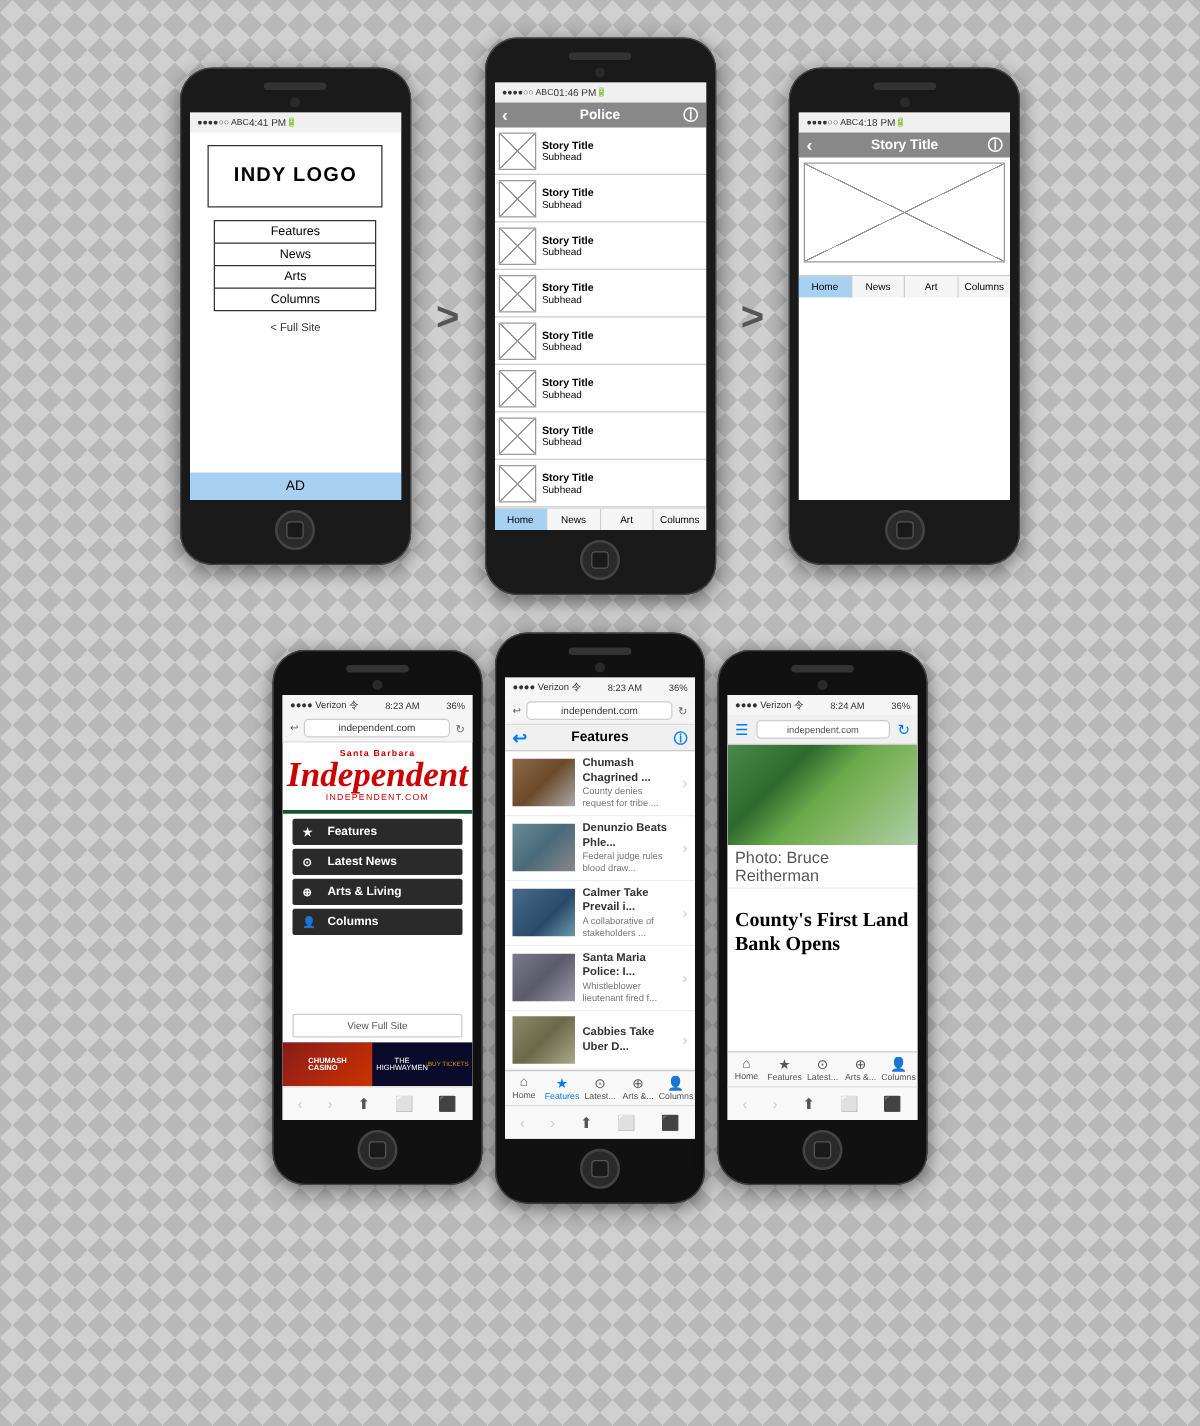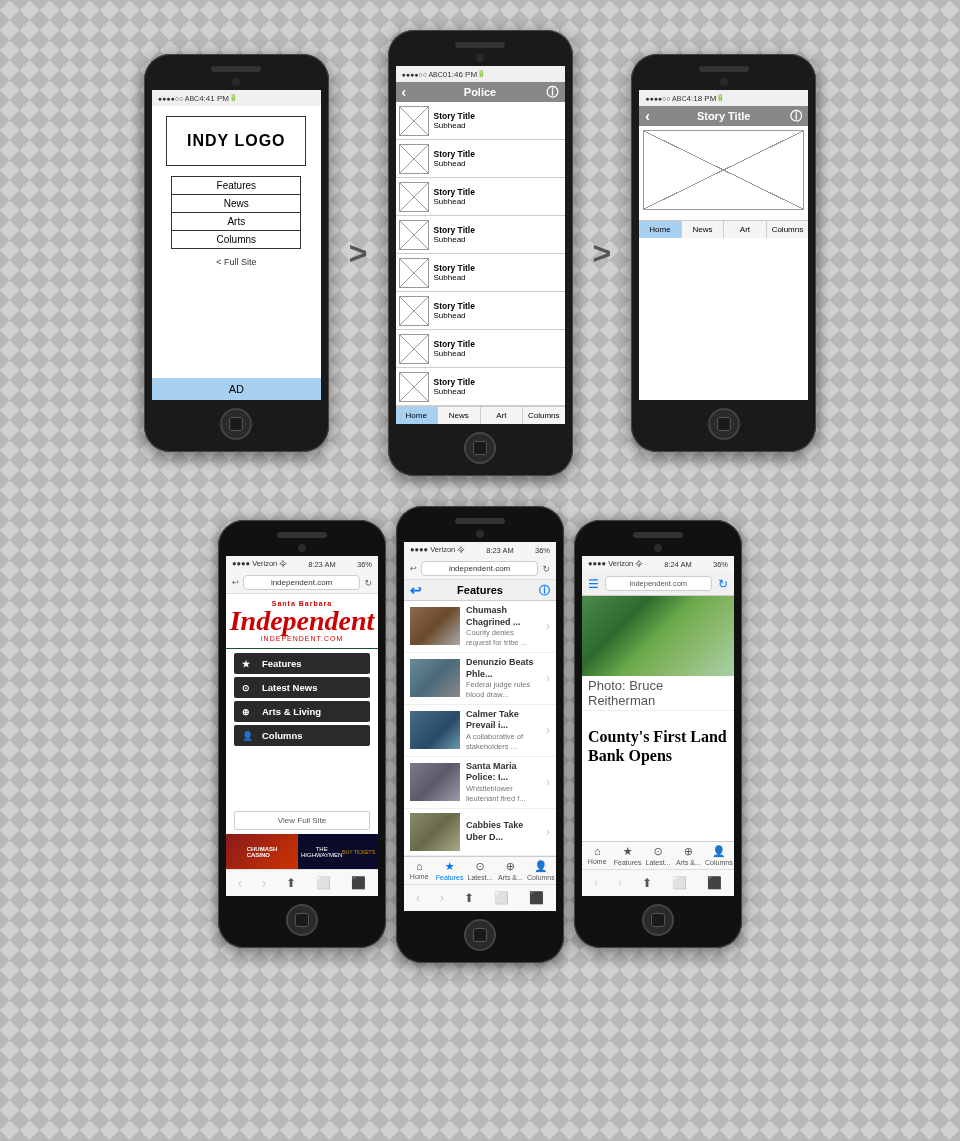--- a/index.html
+++ b/index.html
@@ -319,21 +319,21 @@
       color: #333;
     }
     .url-refresh {
       font-size: 9px;
       color: #666;
     }
 
     
     .indy-logo-area {
       padding: 6px;
-      border-bottom: 1px solid #14532d;
+      border-bottom: 3px solid #14532d;
       display: flex;
       flex-direction: column;
       align-items: center;
     }
     .santa-barbara-text {
       font-size: 7px;
       color: #cc0000;
       letter-spacing: 1px;
       font-weight: bold;
     }

